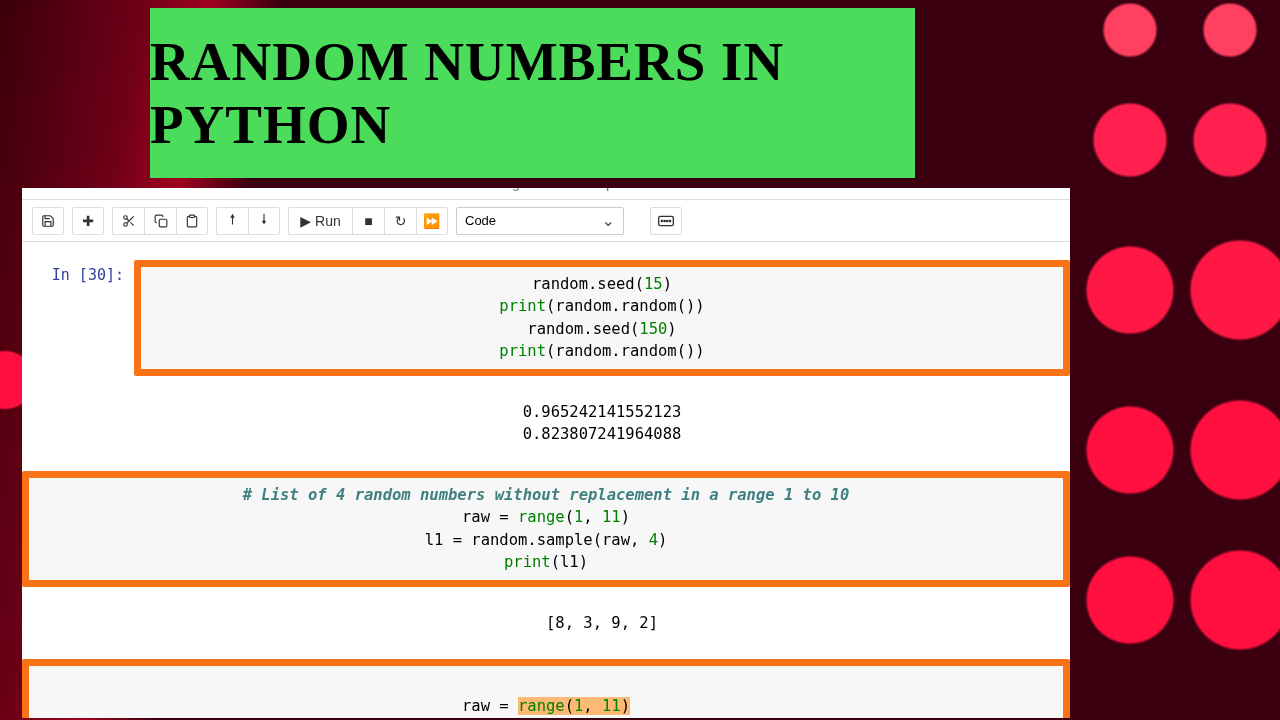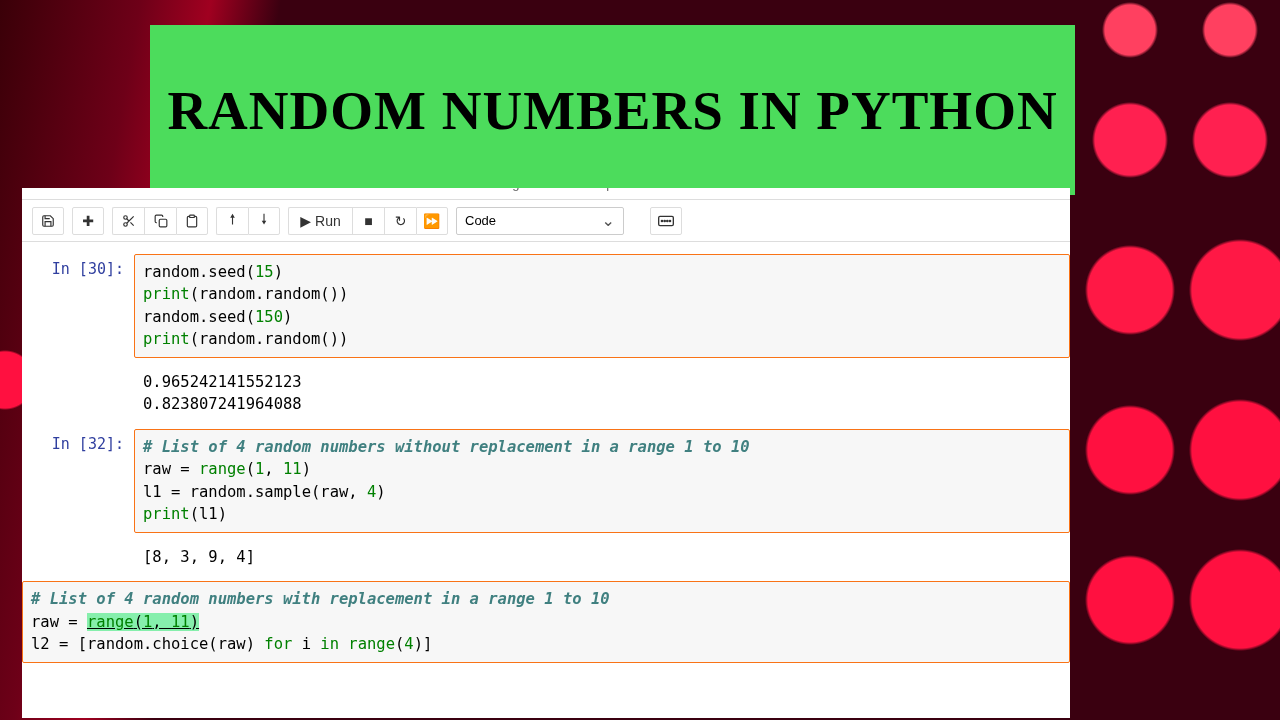--- a/index.html
+++ b/index.html
@@ -24,22 +24,22 @@
       radial-gradient(circle at 1130px 450px, #ff1040 42px, transparent 45px),
       radial-gradient(circle at 1240px 450px, #ff1040 48px, transparent 51px),
       radial-gradient(circle at 1130px 600px, #ff1040 42px, transparent 45px),
       radial-gradient(circle at 1240px 600px, #ff1040 48px, transparent 51px),
       radial-gradient(circle at 5px 380px, #ff1040 28px, transparent 30px),
       linear-gradient(100deg, #3a0008 0%, #6e0018 10%, #a00020 15%, #3a0010 20%);
   }
   .title-banner {
     position: absolute;
     left: 150px;
-    top: 25px;
-    width: 925px;
+    top: 8px;
+    width: 765px;
     height: 170px;
     background: #4cdc5c;
     display: flex;
     align-items: center;
     justify-content: center;
   }
   .title-banner h1 {
     font-family: Georgia, 'Times New Roman', serif;
     font-weight: 900;
     font-size: 55px;
@@ -101,53 +101,54 @@
     border: 1px solid #ccc;
     border-radius: 2px;
     margin-left: 6px;
     padding: 0 8px;
     background: #fff;
     font-size: 13px;
     display: flex; align-items:center; justify-content: space-between;
   }
   .cell-type::after { content: "⌄"; font-size: 16px; color: #555;}
   .cells { padding: 6px 0; }
-  .cell { display: flex; margin: 6px 0; }
+  .cell { display: flex; margin: 12px 0; }
   .prompt {
     width: 112px;
     min-width: 112px;
     padding: 6px 10px 6px 0;
     text-align: right;
     font-family: "DejaVu Sans Mono", Menlo, monospace;
     font-size: 15px;
     color: #303F9F;
   }
   .code-area {
     flex: 1;
     background: #f7f7f7;
-    border: 1px solid #f97316;
+    border: 7px solid #f97316;
     border-radius: 2px;
     padding: 6px 8px;
     font-family: "DejaVu Sans Mono", Menlo, monospace;
     font-size: 15.5px;
     line-height: 1.45;
     white-space: pre;
     color: #000;
+    text-align: center;
   }
   .cell.out .prompt { opacity: 0; }
   .cell.out .code-area {
     background: transparent;
     border-color: transparent;
     color: #000;
   }
   .kw-green { color: #008000; font-weight: normal; }
   .kw-builtin { color: #008000; }
   .num { color: #008000; }
   .comment { color: #408080; font-style: italic; font-weight: bold; }
-  .hl { background: #86efac; text-decoration: underline; }
+  .hl { background: #fdba74; }
   svg { display: block; }
 </style>
 </head>
 <body>
 
 <div class="bg"></div>
 
 <div class="title-banner">
   <h1>RANDOM NUMBERS IN PYTHON</h1>
 </div>
@@ -236,31 +237,30 @@
 random.seed(<span class="num">150</span>)
 <span class="kw-builtin">print</span>(random.random())</div>
     </div>
     <div class="cell out">
       <div class="prompt"> </div>
       <div class="code-area">0.965242141552123
 0.823807241964088</div>
     </div>
 
     <div class="cell">
-      <div class="prompt">In [<span>32</span>]:</div>
       <div class="code-area"><span class="comment"># List of 4 random numbers without replacement in a range 1 to 10</span>
 raw = <span class="kw-builtin">range</span>(<span class="num">1</span>, <span class="num">11</span>)
 l1 = random.sample(raw, <span class="num">4</span>)
 <span class="kw-builtin">print</span>(l1)</div>
     </div>
     <div class="cell out">
       <div class="prompt"> </div>
-      <div class="code-area">[8, 3, 9, 4]</div>
+      <div class="code-area">[8, 3, 9, 2]</div>
     </div>
 
     <div class="cell">
-      <div class="code-area"><span class="comment"># List of 4 random numbers with replacement in a range 1 to 10</span>
+      <div class="code-area">
 raw = <span class="hl"><span class="kw-builtin">range</span>(<span class="num">1</span>, <span class="num">11</span>)</span>
 l2 = [random.choice(raw) <span class="kw-green">for</span> i <span class="kw-green">in</span> <span class="kw-builtin">range</span>(<span class="num">4</span>)]</div>
     </div>
 
   </div>
 </div>
 
 </body></html>

